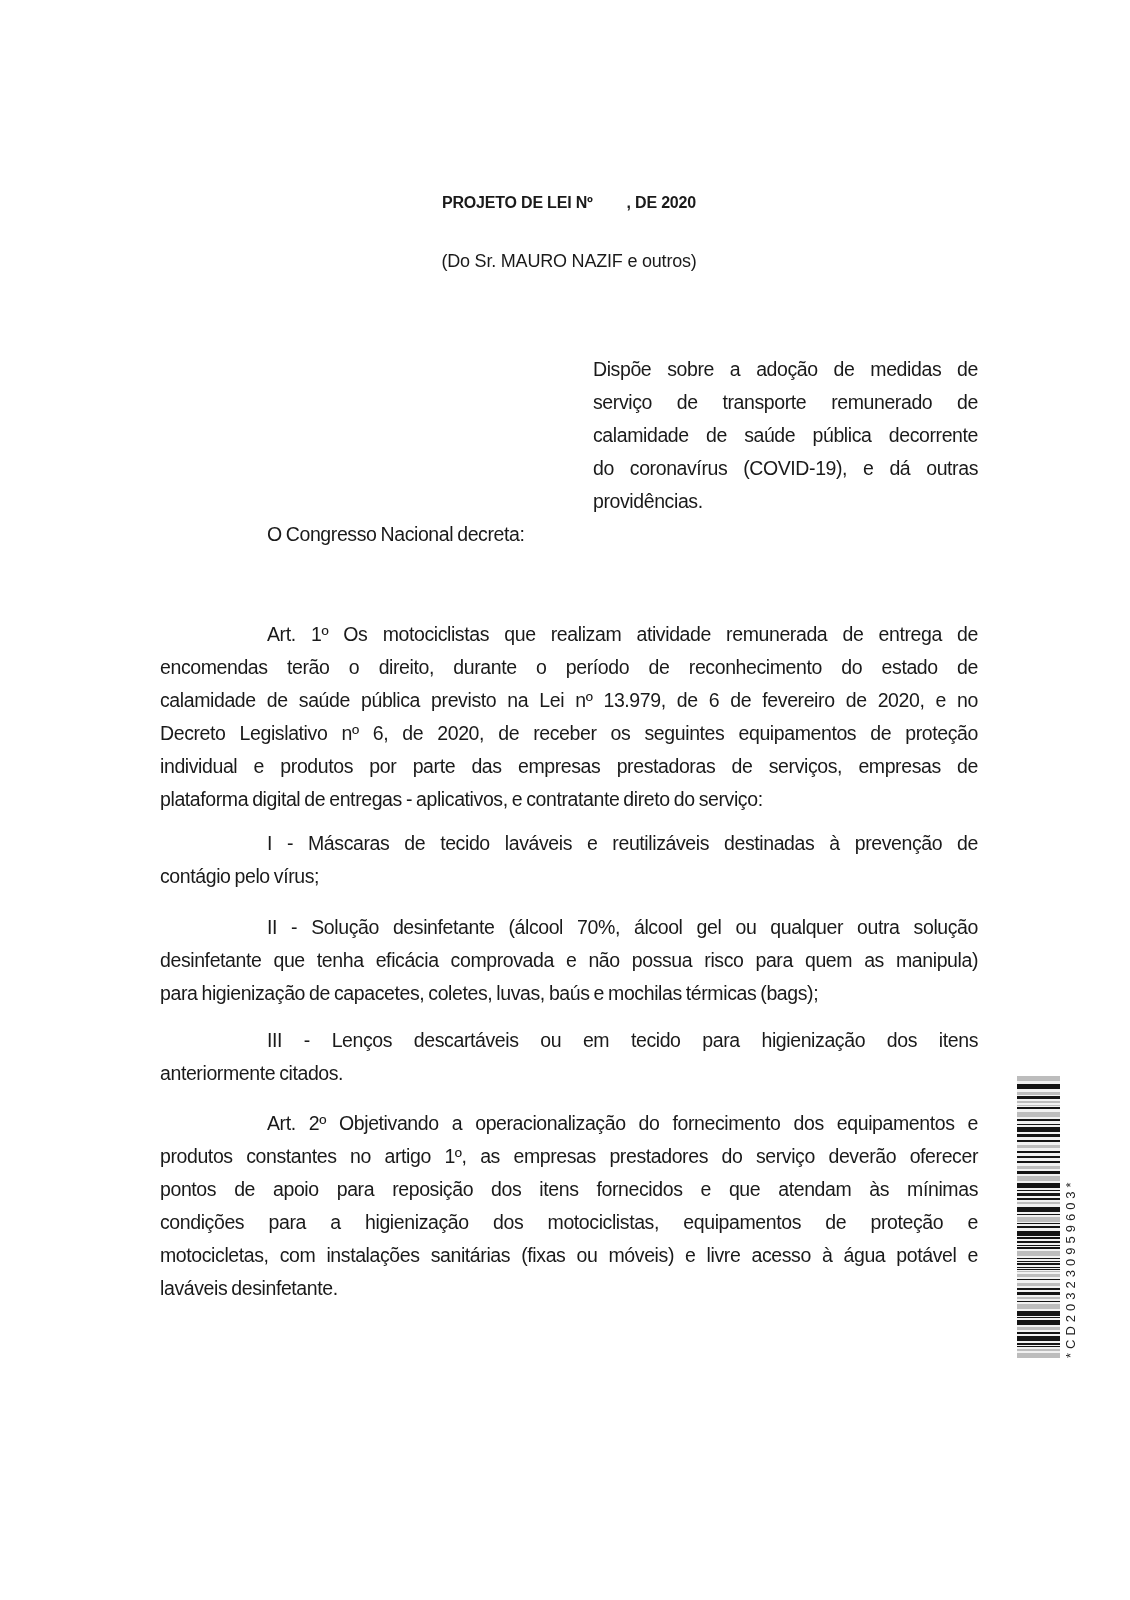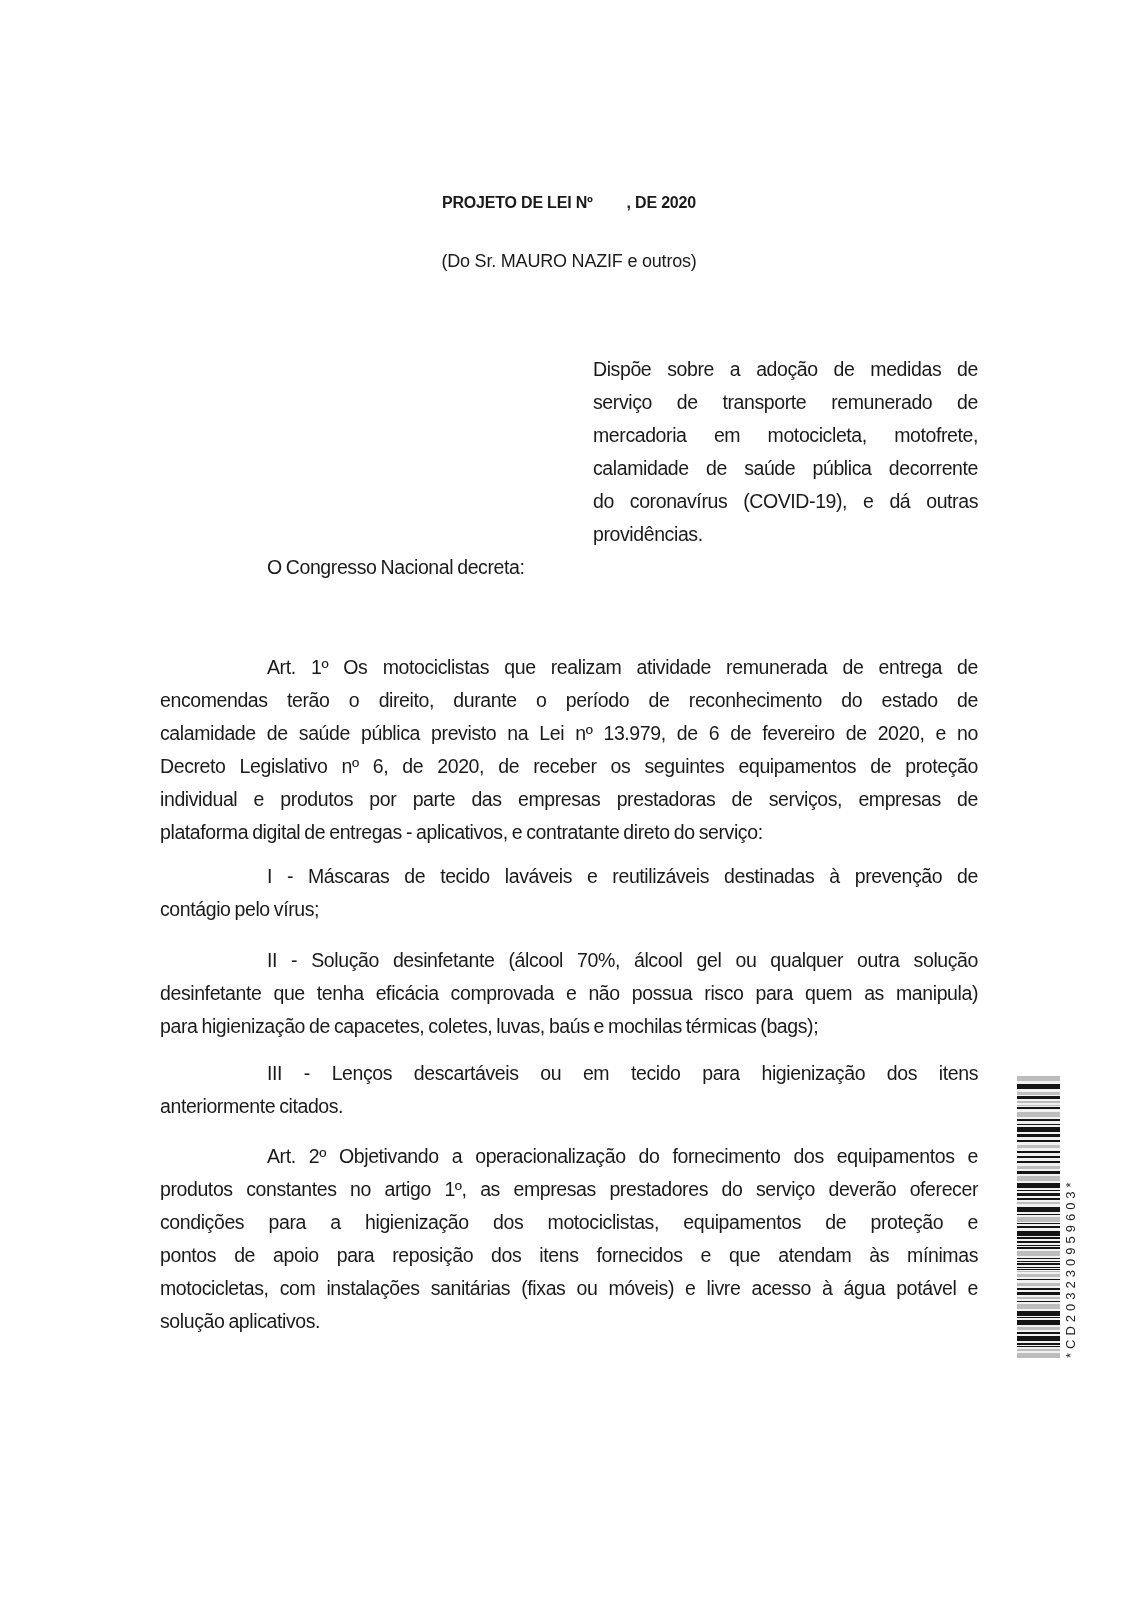--- a/index.html
+++ b/index.html
@@ -103,21 +103,20 @@
 
 <div class="page-content">
 
   <div class="doc-title">PROJETO DE LEI Nº        , DE 2020</div>
 
   <div class="doc-byline">(Do Sr. MAURO NAZIF e outros)</div>
 
   <div class="ementa">
     <div class="ln">Dispõe sobre a adoção de medidas de</div>
     <div class="ln">serviço de transporte remunerado de</div>
-    <div class="ln">mercadoria em motocicleta, motofrete,</div>
     <div class="ln">calamidade de saúde pública decorrente</div>
     <div class="ln">do coronavírus (COVID-19), e dá outras</div>
     <div class="ln-last">providências.</div>
   </div>
 
   <div class="decree-line">O Congresso Nacional decreta:</div>
 
   <div class="para mt-art1">
     <div class="ln fl-indent">Art. 1º Os motociclistas que realizam atividade remunerada de entrega de</div>
     <div class="ln">encomendas terão o direito, durante o período de reconhecimento do estado de</div>
@@ -139,24 +138,24 @@
   </div>
 
   <div class="para mt-item3">
     <div class="ln fl-indent">III - Lenços descartáveis ou em tecido para higienização dos itens</div>
     <div class="ln-last">anteriormente citados.</div>
   </div>
 
   <div class="para mt-art2">
     <div class="ln fl-indent">Art. 2º Objetivando a operacionalização do fornecimento dos equipamentos e</div>
     <div class="ln">produtos constantes no artigo 1º, as empresas prestadores do serviço deverão oferecer</div>
+    <div class="ln">pontos de apoio para reposição dos itens fornecidos e que atendam às mínimas</div>
     <div class="ln">condições para a higienização dos motociclistas, equipamentos de proteção e</div>
-    <div class="ln">pontos de apoio para reposição dos itens fornecidos e que atendam às mínimas</div>
     <div class="ln">motocicletas, com instalações sanitárias (fixas ou móveis) e livre acesso à água potável e</div>
-    <div class="ln-last">solução aplicativos.</div>
+    <div class="ln-last">laváveis desinfetante.</div>
   </div>
 
 </div>
 
 <div class="barcode-bars" id="barcode-bars">
     <div class="bar" style="height: 5px; background: rgb(189, 189, 189); margin-bottom: 3px;"></div>
     <div class="bar" style="height: 5px; background: rgb(20, 20, 20); margin-bottom: 3px;"></div>
     <div class="bar" style="height: 3px; background: rgb(189, 189, 189); margin-bottom: 1px;"></div>
     <div class="bar" style="height: 3px; background: rgb(20, 20, 20); margin-bottom: 2px;"></div>
     <div class="bar" style="height: 2px; background: rgb(189, 189, 189); margin-bottom: 2px;"></div>

